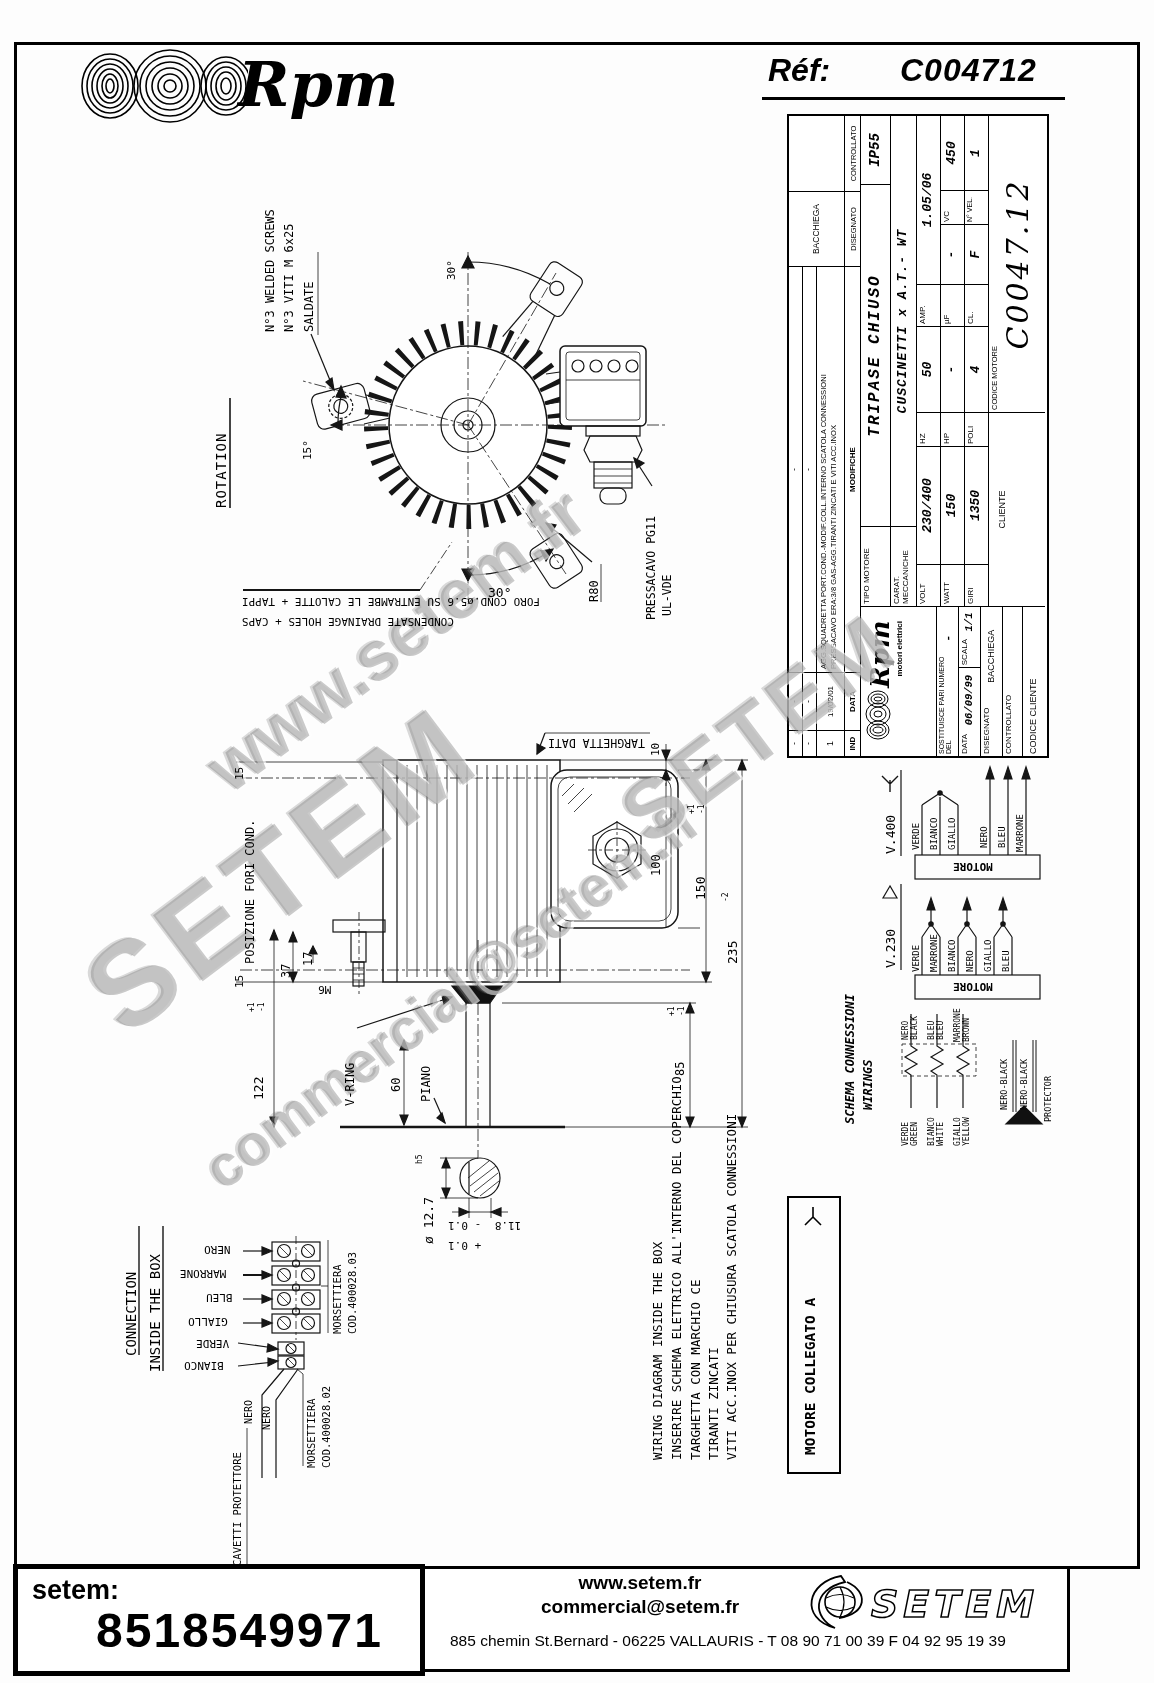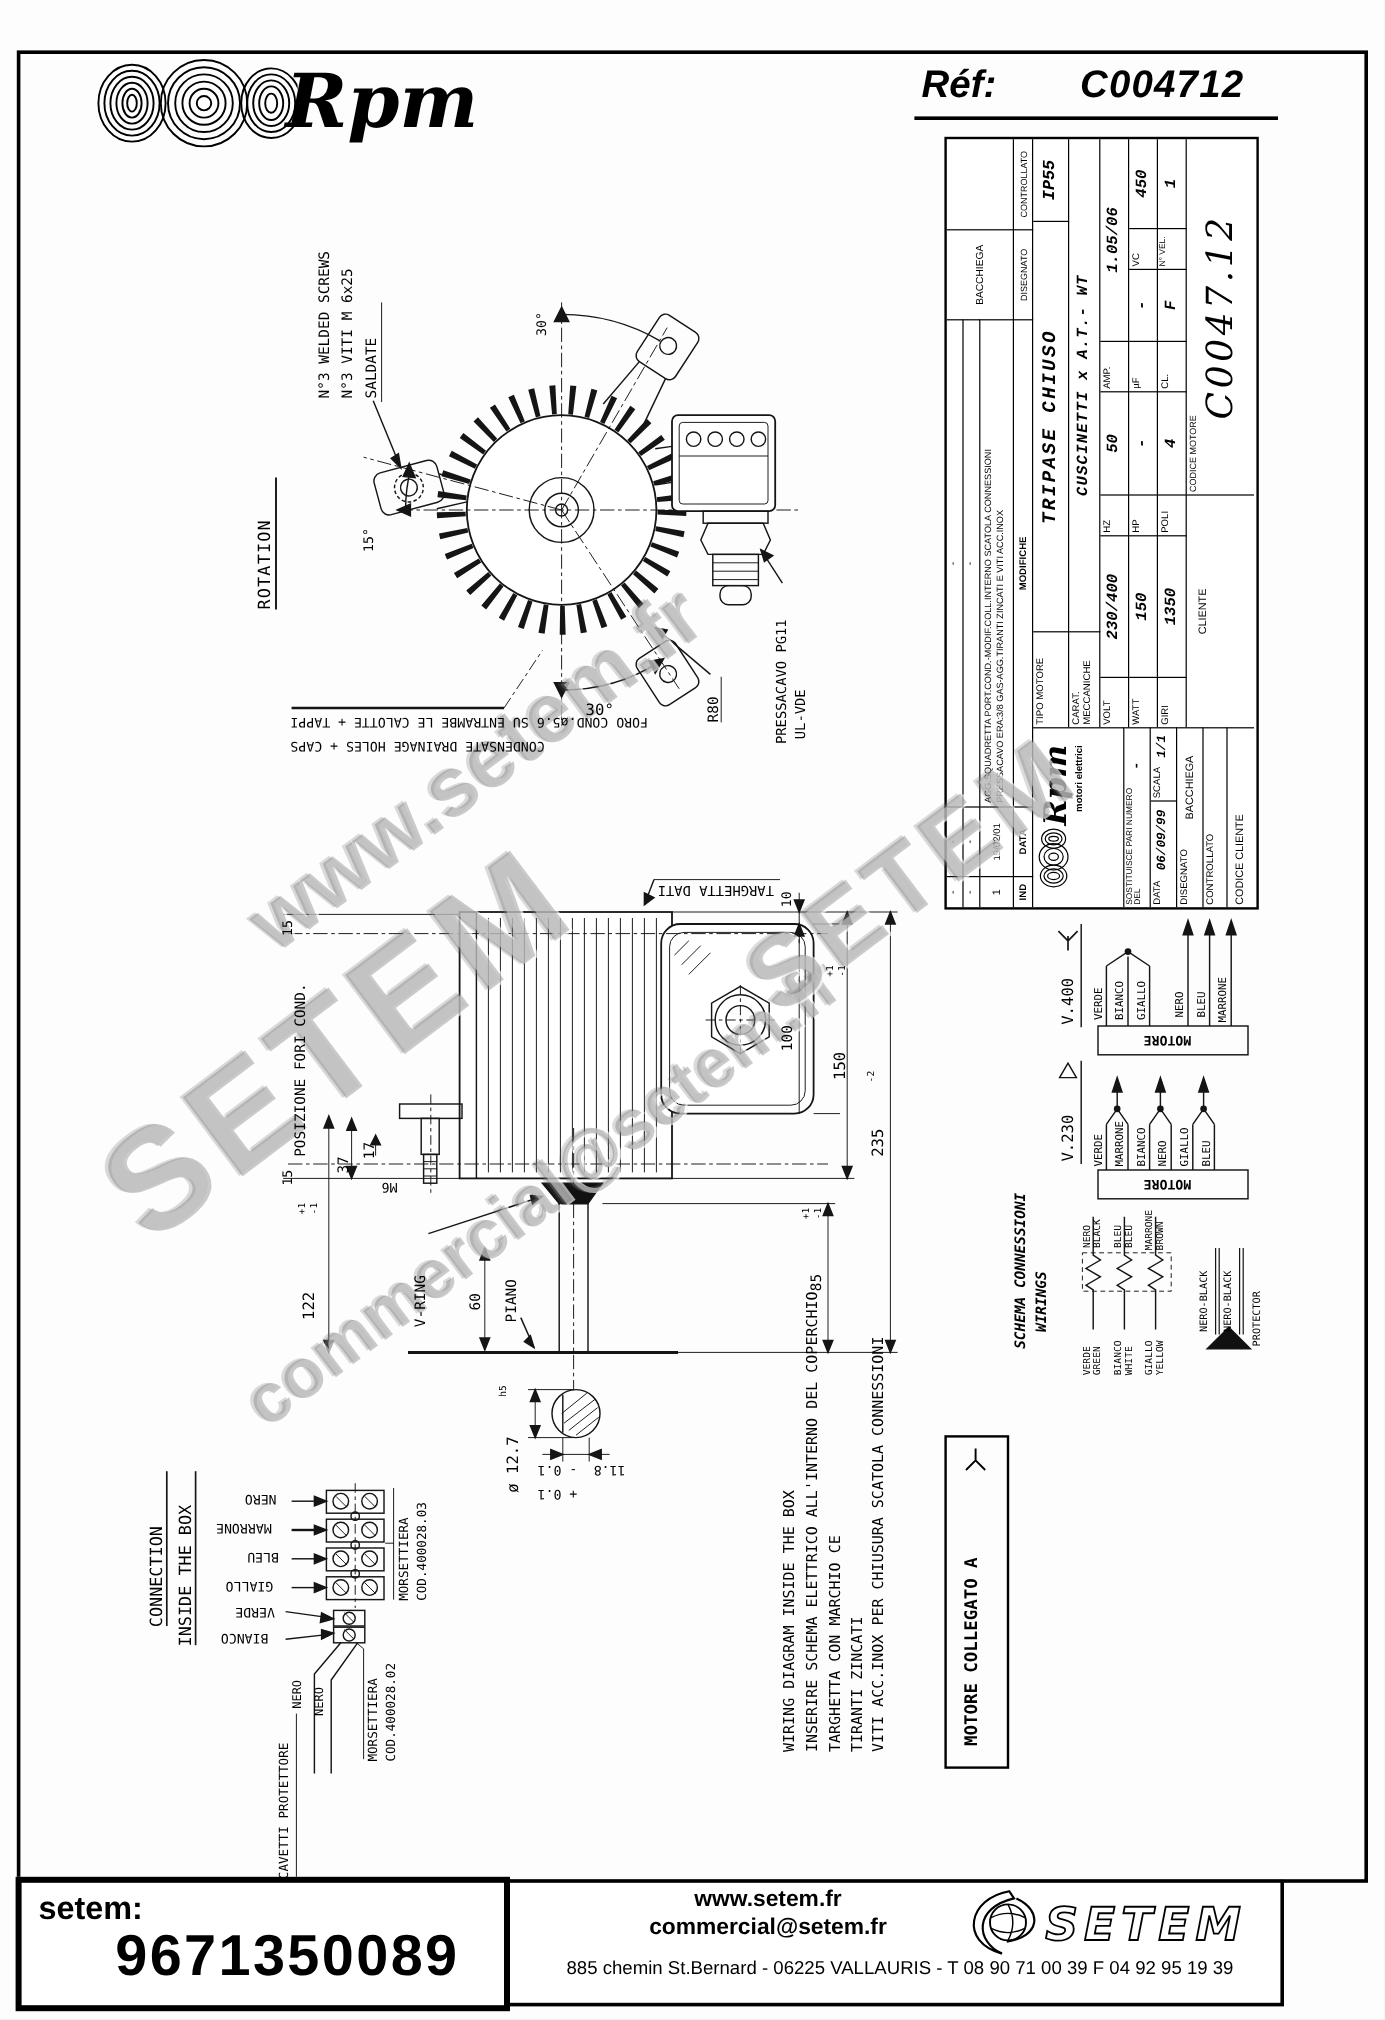--- a/index.html
+++ b/index.html
@@ -42,21 +42,21 @@
   .footer-box{position:absolute;left:14px;top:1566px;width:1050px;height:100px;border:3px solid #000;
       background:#fff;z-index:4;}
   .code-box{position:absolute;left:13px;top:1564px;width:402px;height:102px;border:5px solid #000;
       background:#fff;z-index:5;}
   .code-lab{position:absolute;left:14px;top:6px;font-size:27px;font-weight:bold;}
   .code-val{position:absolute;left:78px;top:34px;font-size:48px;font-weight:bold;letter-spacing:2px;}
   .site{position:absolute;left:440px;top:1572px;width:400px;text-align:center;font-size:19px;
       font-weight:bold;z-index:6;}
   .mail{position:absolute;left:440px;top:1596px;width:400px;text-align:center;font-size:19px;
       font-weight:bold;z-index:6;}
-  .addr{position:absolute;left:450px;top:1632px;width:600px;text-align:center;font-size:15.5px;z-index:6;}
+  .addr{position:absolute;left:450px;top:1632px;width:600px;text-align:left;font-size:15.5px;z-index:6;}
 </style>
 </head>
 <body>
 
 <div class="page">
   <div class="frame"></div>
 
   <svg class="abs" style="left:38px;top:48px;z-index:4" width="210" height="76">
     <g fill="none" stroke="#000" stroke-width="1.6">
       <ellipse cx="72" cy="38" rx="28" ry="32"></ellipse>
@@ -626,21 +626,21 @@
             <div class="tb-big">C0047.12</div>
           </div>
         </div>
       </div>
     </div>
   </div>
 
   <div class="footer-box"></div>
   <div class="code-box">
     <div class="code-lab">setem:</div>
-    <div class="code-val">9671350089</div>
+    <div class="code-val">8518549971</div>
   </div>
   <div class="site">www.setem.fr</div>
   <div class="mail">commercial@setem.fr</div>
   <div class="addr">885 chemin St.Bernard  -  06225 VALLAURIS  -  T 08 90 71 00 39   F 04 92 95 19 39</div>
   <svg class="abs" style="left:795px;top:1572px;z-index:6" width="260" height="62">
     <path d="M46,4 C12,10 4,46 40,56 C18,46 16,18 50,10 Z" fill="#fff" stroke="#000" stroke-width="1.8"></path>
     <circle cx="45" cy="30" r="15" fill="#fff" stroke="#000" stroke-width="1.6"></circle>
     <path d="M31,26 Q45,19 59,26 M31,35 Q45,42 59,35 M45,15 Q53,30 45,45" fill="none" stroke="#000" stroke-width="1.2"></path>
     <path d="M44,46 C72,42 74,20 52,10" fill="none" stroke="#000" stroke-width="1.8"></path>
     <text x="76" y="45" font-family="DejaVu Sans, sans-serif" font-size="38" font-style="italic" font-weight="bold" fill="#fff" stroke="#000" stroke-width="1.5" letter-spacing="5">SETEM</text>

